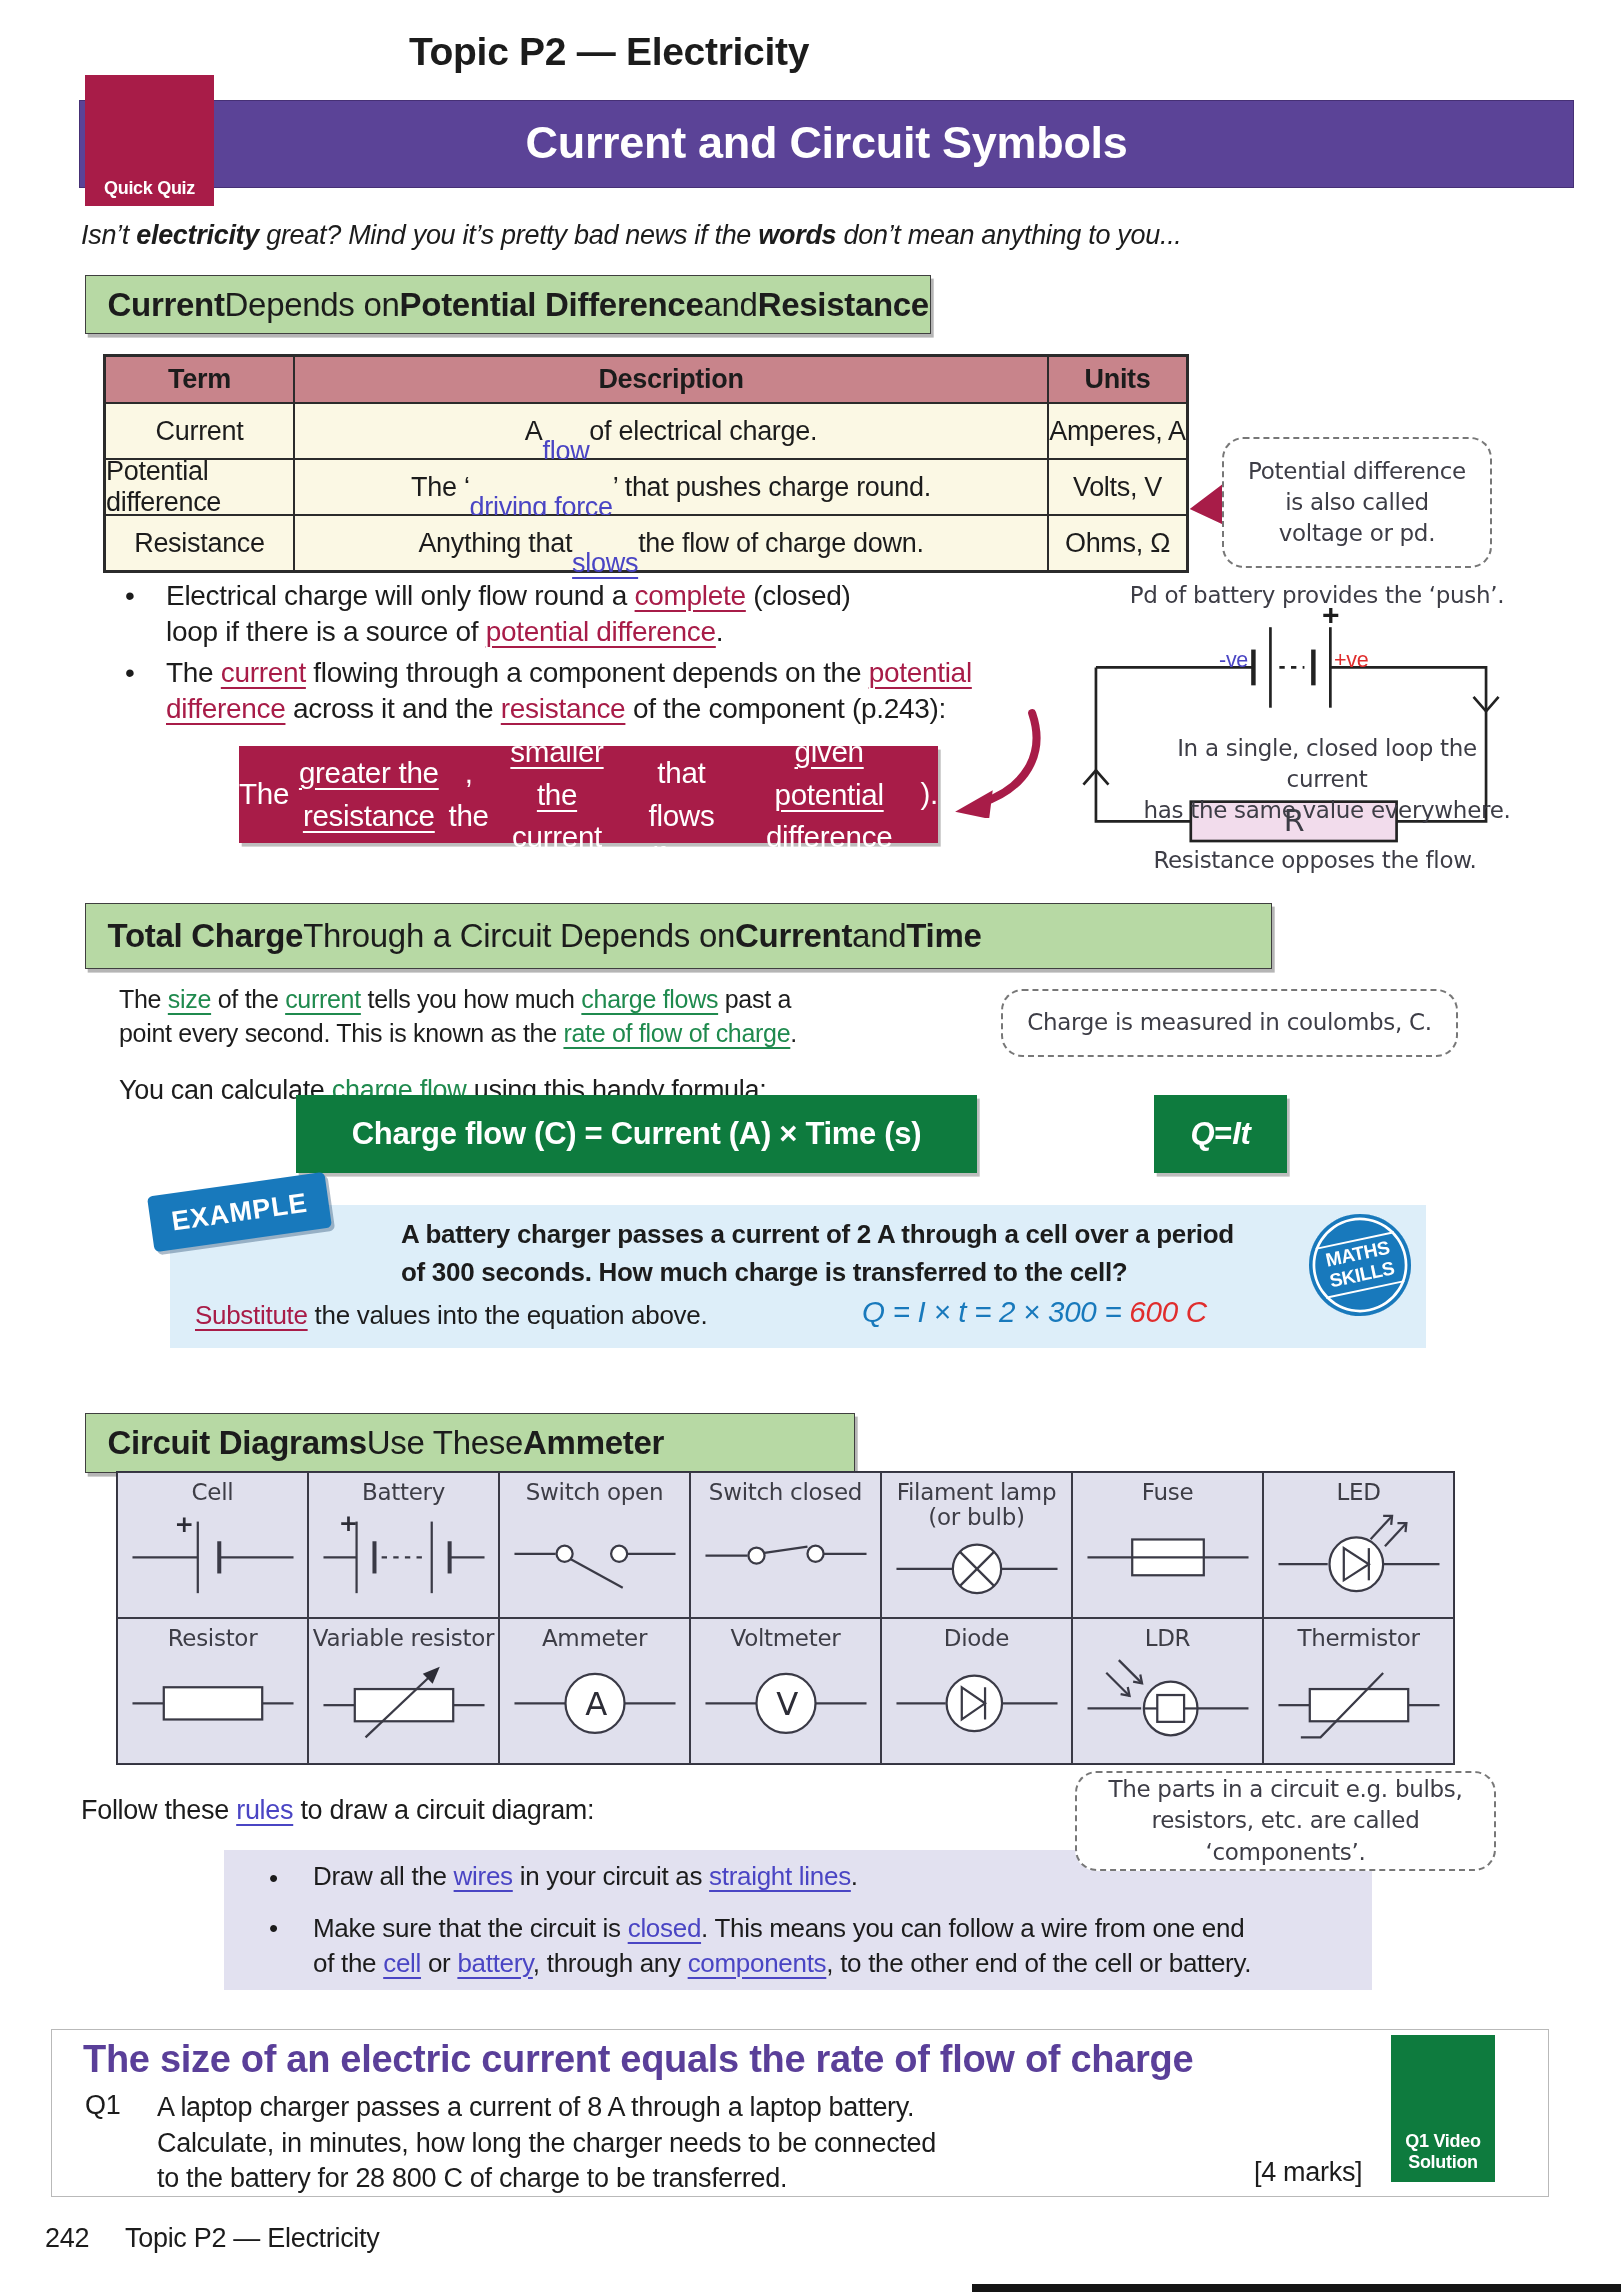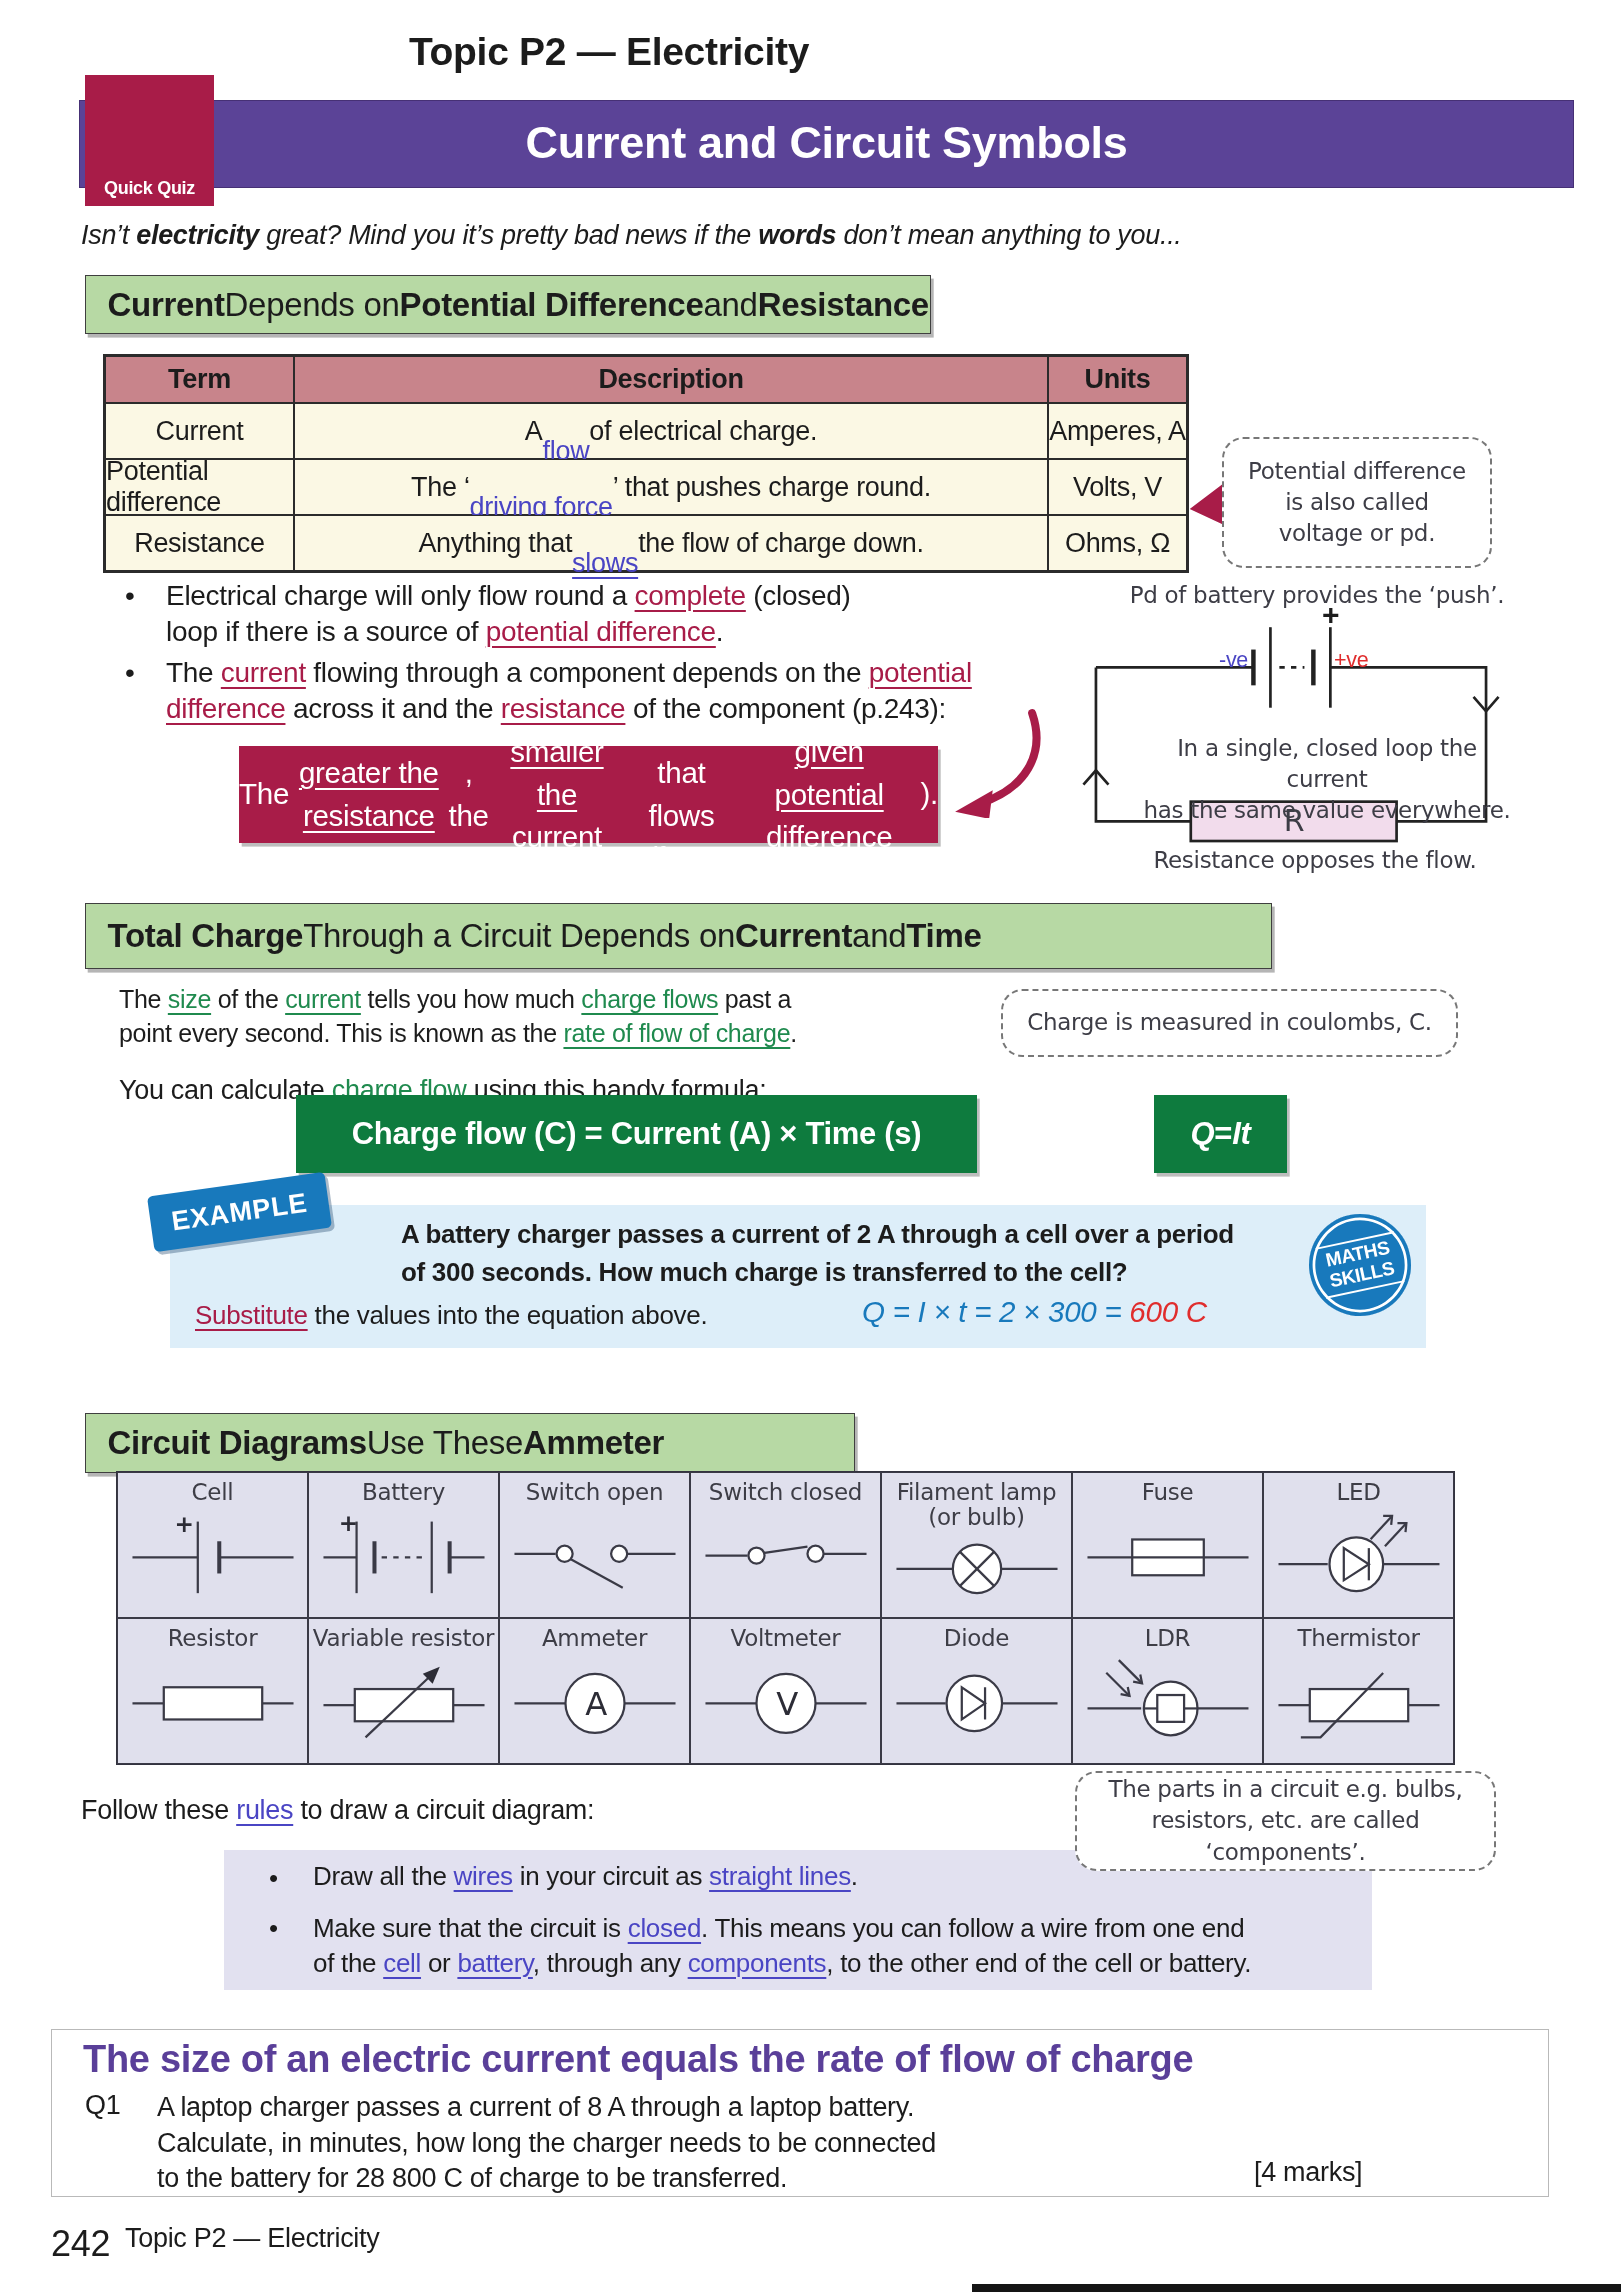--- a/index.html
+++ b/index.html
@@ -371,19 +371,23 @@
   <div class="abs squiggle hand pre center" style="left:1075px;top:1771px;width:421px;height:100px;z-index:2;">The parts in a circuit e.g. bulbs,
 resistors, etc. are called ‘components’.</div>
 
   <div class="abs" style="left:51px;top:2029px;width:1498px;height:168px;border:1.8px solid #b9b9b9;box-sizing:border-box;background:#fff;"></div>
   <div class="abs purple-h" style="left:83px;top:2038px;width:1290px;">The size of an electric current equals the rate of flow of charge</div>
   <div class="abs" style="left:85px;top:2090px;font-size:27px;">Q1</div>
   <div class="abs pre" style="left:157px;top:2090px;width:905px;font-size:27px;line-height:1.32;">A laptop charger passes a current of 8 A through a laptop battery.
 Calculate, in minutes, how long the charger needs to be connected
 to the battery for 28 800 C of charge to be transferred.</div>
   <div class="abs" style="left:1254px;top:2157px;width:134px;font-size:27px;">[4 marks]</div>
-
-  <div class="abs" style="left:51px;top:2223px;font-size:36px;">242</div>
+  <div class="abs video-box" style="left:1391px;top:2035px;width:104px;height:147px;">
+    <div class="abs pre" style="left:0;bottom:9px;width:100%;">Q1 Video
+Solution</div>
+  </div>
+
+  <div class="abs" style="left:45px;top:2223px;font-size:27px;">242</div>
   <div class="abs" style="left:125px;top:2223px;font-size:27px;">Topic P2 — Electricity</div>
 
   <div class="abs" style="left:972px;top:2284px;width:649px;height:9px;background:#151515;"></div>
 </div>
 
 
 </body></html>

